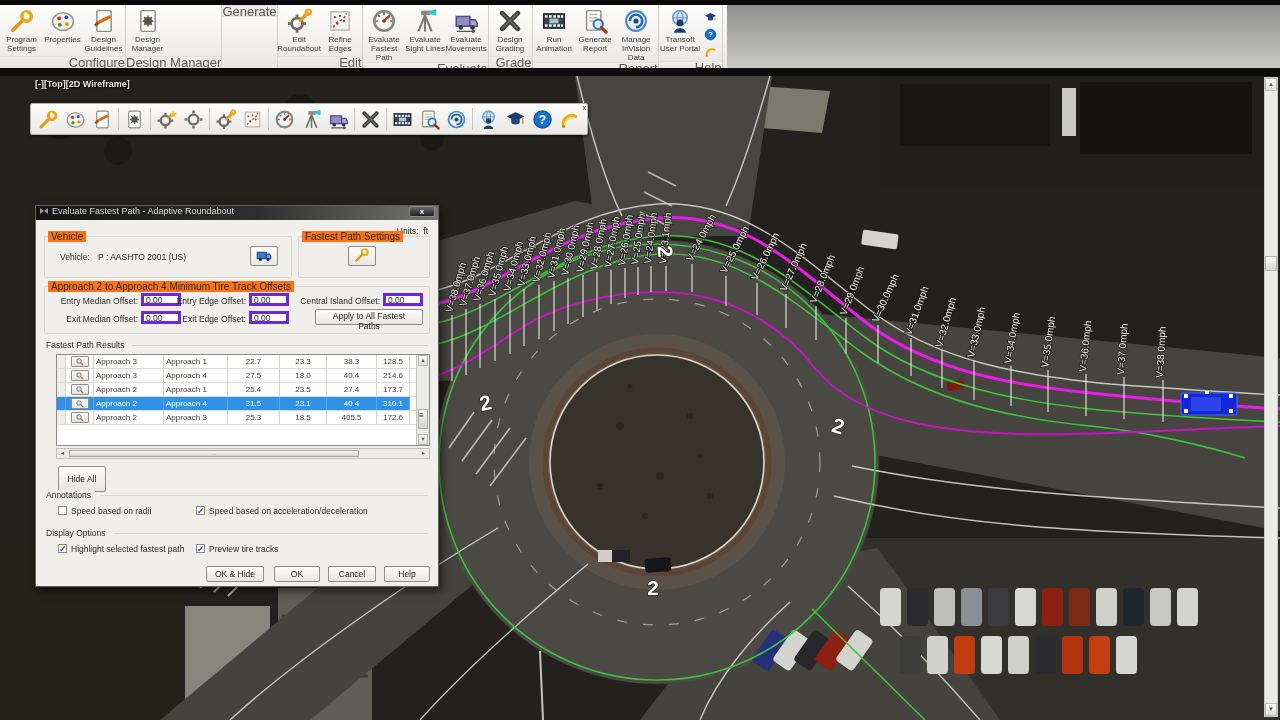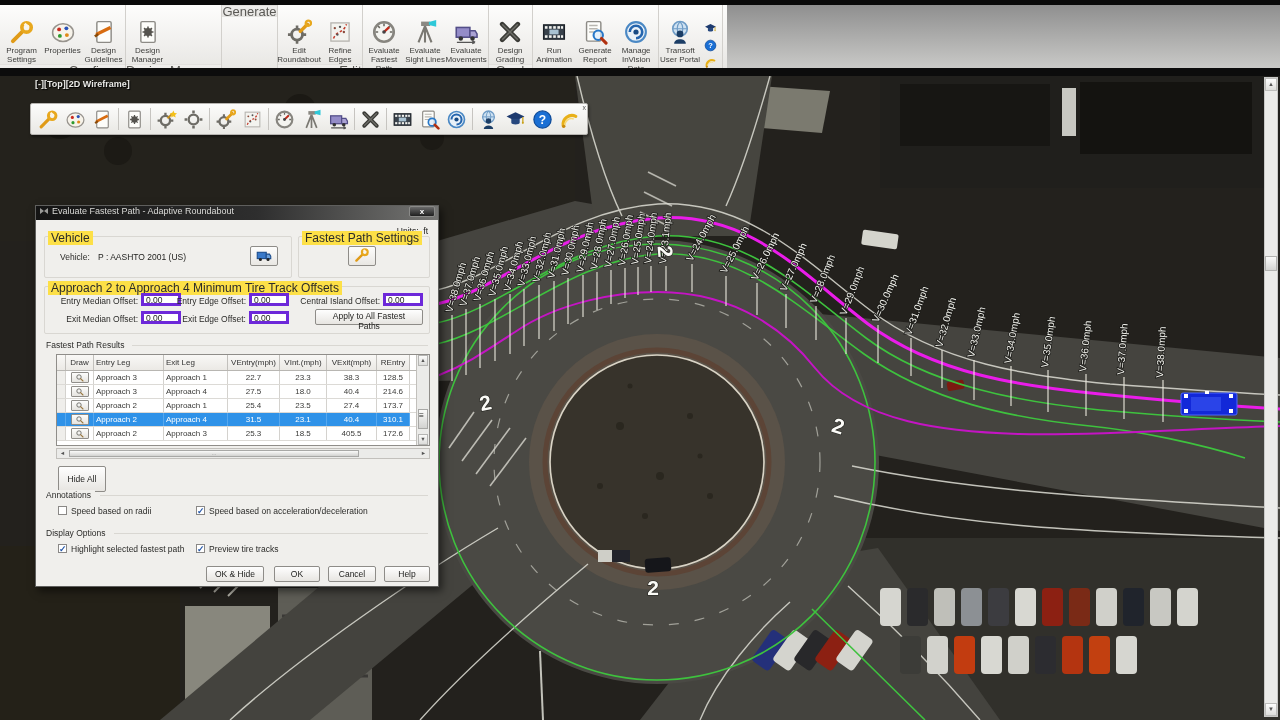--- a/index.html
+++ b/index.html
@@ -4,21 +4,21 @@
 <style>
   html,body{margin:0;padding:0;width:1280px;height:720px;overflow:hidden;
     font-family:"Liberation Sans",sans-serif;background:#000;position:relative;}
   
   #topstrip{position:absolute;top:0;left:0;width:1280px;height:5px;background:#0a0a0a;}
   #ribbon{position:absolute;top:5px;left:0;width:727px;height:63px;
     background:linear-gradient(#fdfdfc,#f2f1ef 55%,#e8e7e4);display:flex;box-sizing:border-box;}
   #ribbon-rest{position:absolute;top:5px;left:727px;width:553px;height:63px;
     background:linear-gradient(#8f8f8f,#c9c9c7);}
   .rgroup{display:flex;flex-direction:column;border-right:1px solid #d2d0cc;box-sizing:border-box;}
-  .ritems{flex:1;display:flex;align-items:flex-start;padding:13px 1px 0 1px;}
+  .ritems{flex:1;display:flex;align-items:flex-start;padding:2px 1px 0 1px;}
   .ritem{width:41px;display:flex;flex-direction:column;align-items:center;cursor:default;
     font-size:8px;line-height:9px;color:#3c3c3a;text-align:center;padding-top:1px;}
   .ritem .icon{margin-bottom:1px;}
   .rname{height:11px;font-size:13px;color:#5a5955;text-align:right;line-height:11px;
     border-top:1px solid #e3e1de;background:linear-gradient(#efeeec,#e5e4e1);}
   .rside{display:flex;flex-direction:column;gap:1px;padding:2px 2px;}
   .rside .sbtn{width:16px;height:16px;display:flex;align-items:center;justify-content:center;}
   #under-ribbon{position:absolute;top:68px;left:0;width:1280px;height:8px;background:#0c0c0c;}
   
   #canvasarea{position:absolute;top:76px;left:0;width:1280px;height:644px;background:#23211d;}
@@ -42,21 +42,21 @@
   #dlg{position:absolute;left:35px;top:129px;width:402px;height:380px;background:#f0efec;
     border:1px solid #5f5f5d;box-shadow:3px 4px 8px rgba(0,0,0,.55);font-size:8.5px;color:#1d1d1b;}
   #dlg *{box-sizing:border-box;}
   #dlg-title{position:absolute;top:0;left:0;right:0;height:14px;display:flex;align-items:flex-start;
     background:linear-gradient(90deg,#141414,#2e2e2e 55%,#757573);color:#d9d9d6;font-size:9px;padding:0 3px;}
   #dlg-close{margin-left:auto;width:26px;height:11px;background:linear-gradient(#6a6a6a,#1f1f1f);
     border:1px solid #8a8a88;border-radius:2px;color:#fff;font-size:8px;font-weight:bold;
     line-height:9px;text-align:center;}
   .abs{position:absolute;}
   .gbox{position:absolute;border:1px solid #d9d7d2;border-radius:2px;}
-  .glabel{position:absolute;background:#fde047;padding:0 3px;font-size:12px;color:#2b2b29;}
+  .glabel{position:absolute;background:#f97316;padding:0 3px;font-size:10px;color:#2b2b29;}
   .dbtn{position:absolute;background:linear-gradient(#fefefe,#e7e5e1);border:1px solid #8e8c88;
     border-radius:2px;font-size:8.5px;text-align:center;color:#1d1d1b;
     font-family:"Liberation Sans",sans-serif;}
   .dinput{position:absolute;background:#fff;border:3px solid #6d28d9;font-size:8.5px;
     padding:0 2px;color:#1d1d1b;font-family:"Liberation Sans",sans-serif;}
   .flabel{position:absolute;font-size:8.5px;color:#2b2b29;text-align:right;}
   .iconbtn{position:absolute;background:linear-gradient(#fdfdfc,#e9e7e3);border:1px solid #8e8c88;
     border-radius:2px;display:flex;align-items:center;justify-content:center;}
   
   #fptable{position:absolute;left:20px;top:148px;width:374px;height:92px;background:#fff;
@@ -737,30 +737,20 @@
     <div class="flabel" style="left:14px;top:108px;width:88px;">Exit Median Offset:</div>
     <input class="dinput" style="left: 105px; top: 105px; width: 40px; height: 13px;" value="0.00">
     <div class="flabel" style="left:122px;top:108px;width:88px;">Exit Edge Offset:</div>
     <input class="dinput" style="left: 213px; top: 105px; width: 40px; height: 13px;" value="0.00">
     <button class="dbtn" style="left:279px;top:103px;width:108px;height:16px;">Apply to All Fastest Paths</button>
 
     <div class="seplabel" style="left:10px;top:134px;">Fastest Path Results</div>
     <div class="sepline" style="left:96px;top:139px;width:296px;"></div>
     <div id="fptable">
       <div id="tbody">
-          <div class="trow thead">
-            <div class="tcell c0"></div>
-            <div class="tcell c1">Draw</div>
-            <div class="tcell c2">Entry Leg</div>
-            <div class="tcell c3">Exit Leg</div>
-            <div class="tcell c4">VEntry(mph)</div>
-            <div class="tcell c5">VInt.(mph)</div>
-            <div class="tcell c6">VExit(mph)</div>
-            <div class="tcell c7">REntry</div>
-          </div>
           <div class="trow">
             <div class="tcell c0"></div>
             <div class="tcell c1">
               <div class="drawbtn">
                 <svg class="icon" width="10" height="10" viewBox="0 0 20 20">
                   <circle cx="8" cy="8" r="4.4" fill="none" stroke="#5a5a56" stroke-width="1.6"></circle>
                   <path d="M11.2,11.2 L16,16" stroke="#9a7840" stroke-width="2.2" stroke-linecap="round"></path>
                 </svg>
               </div>
             </div>

